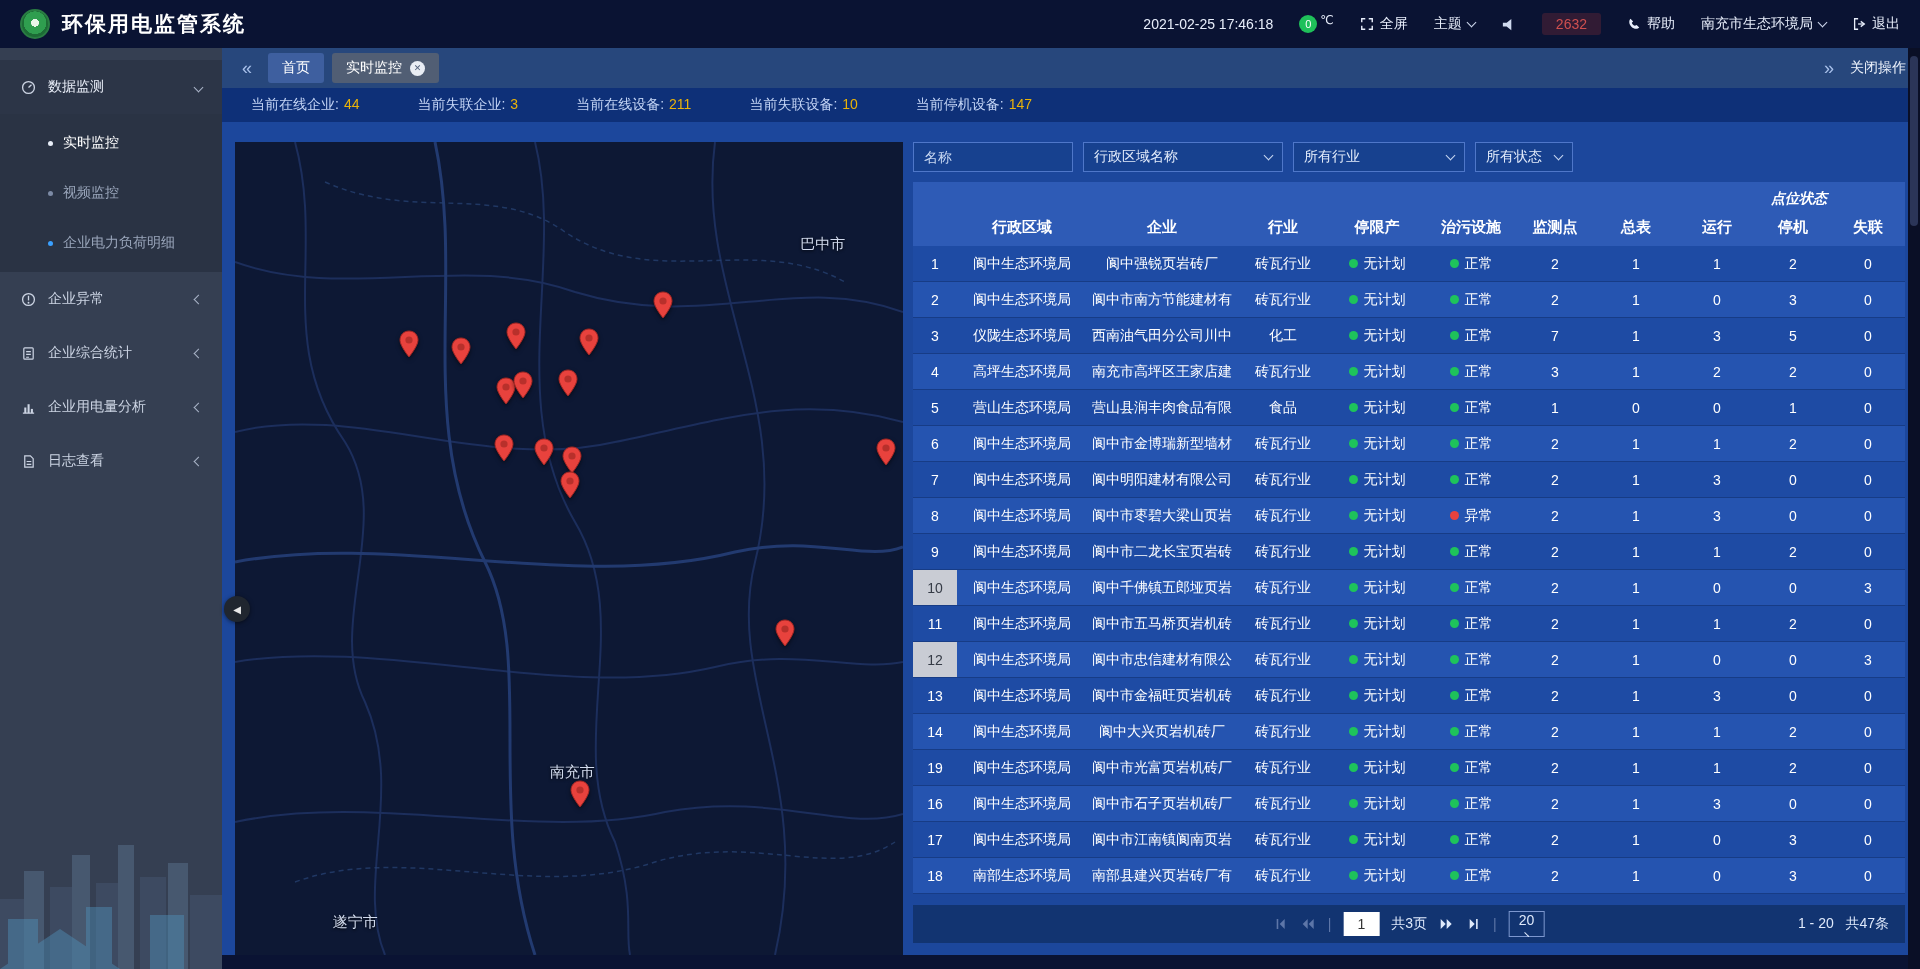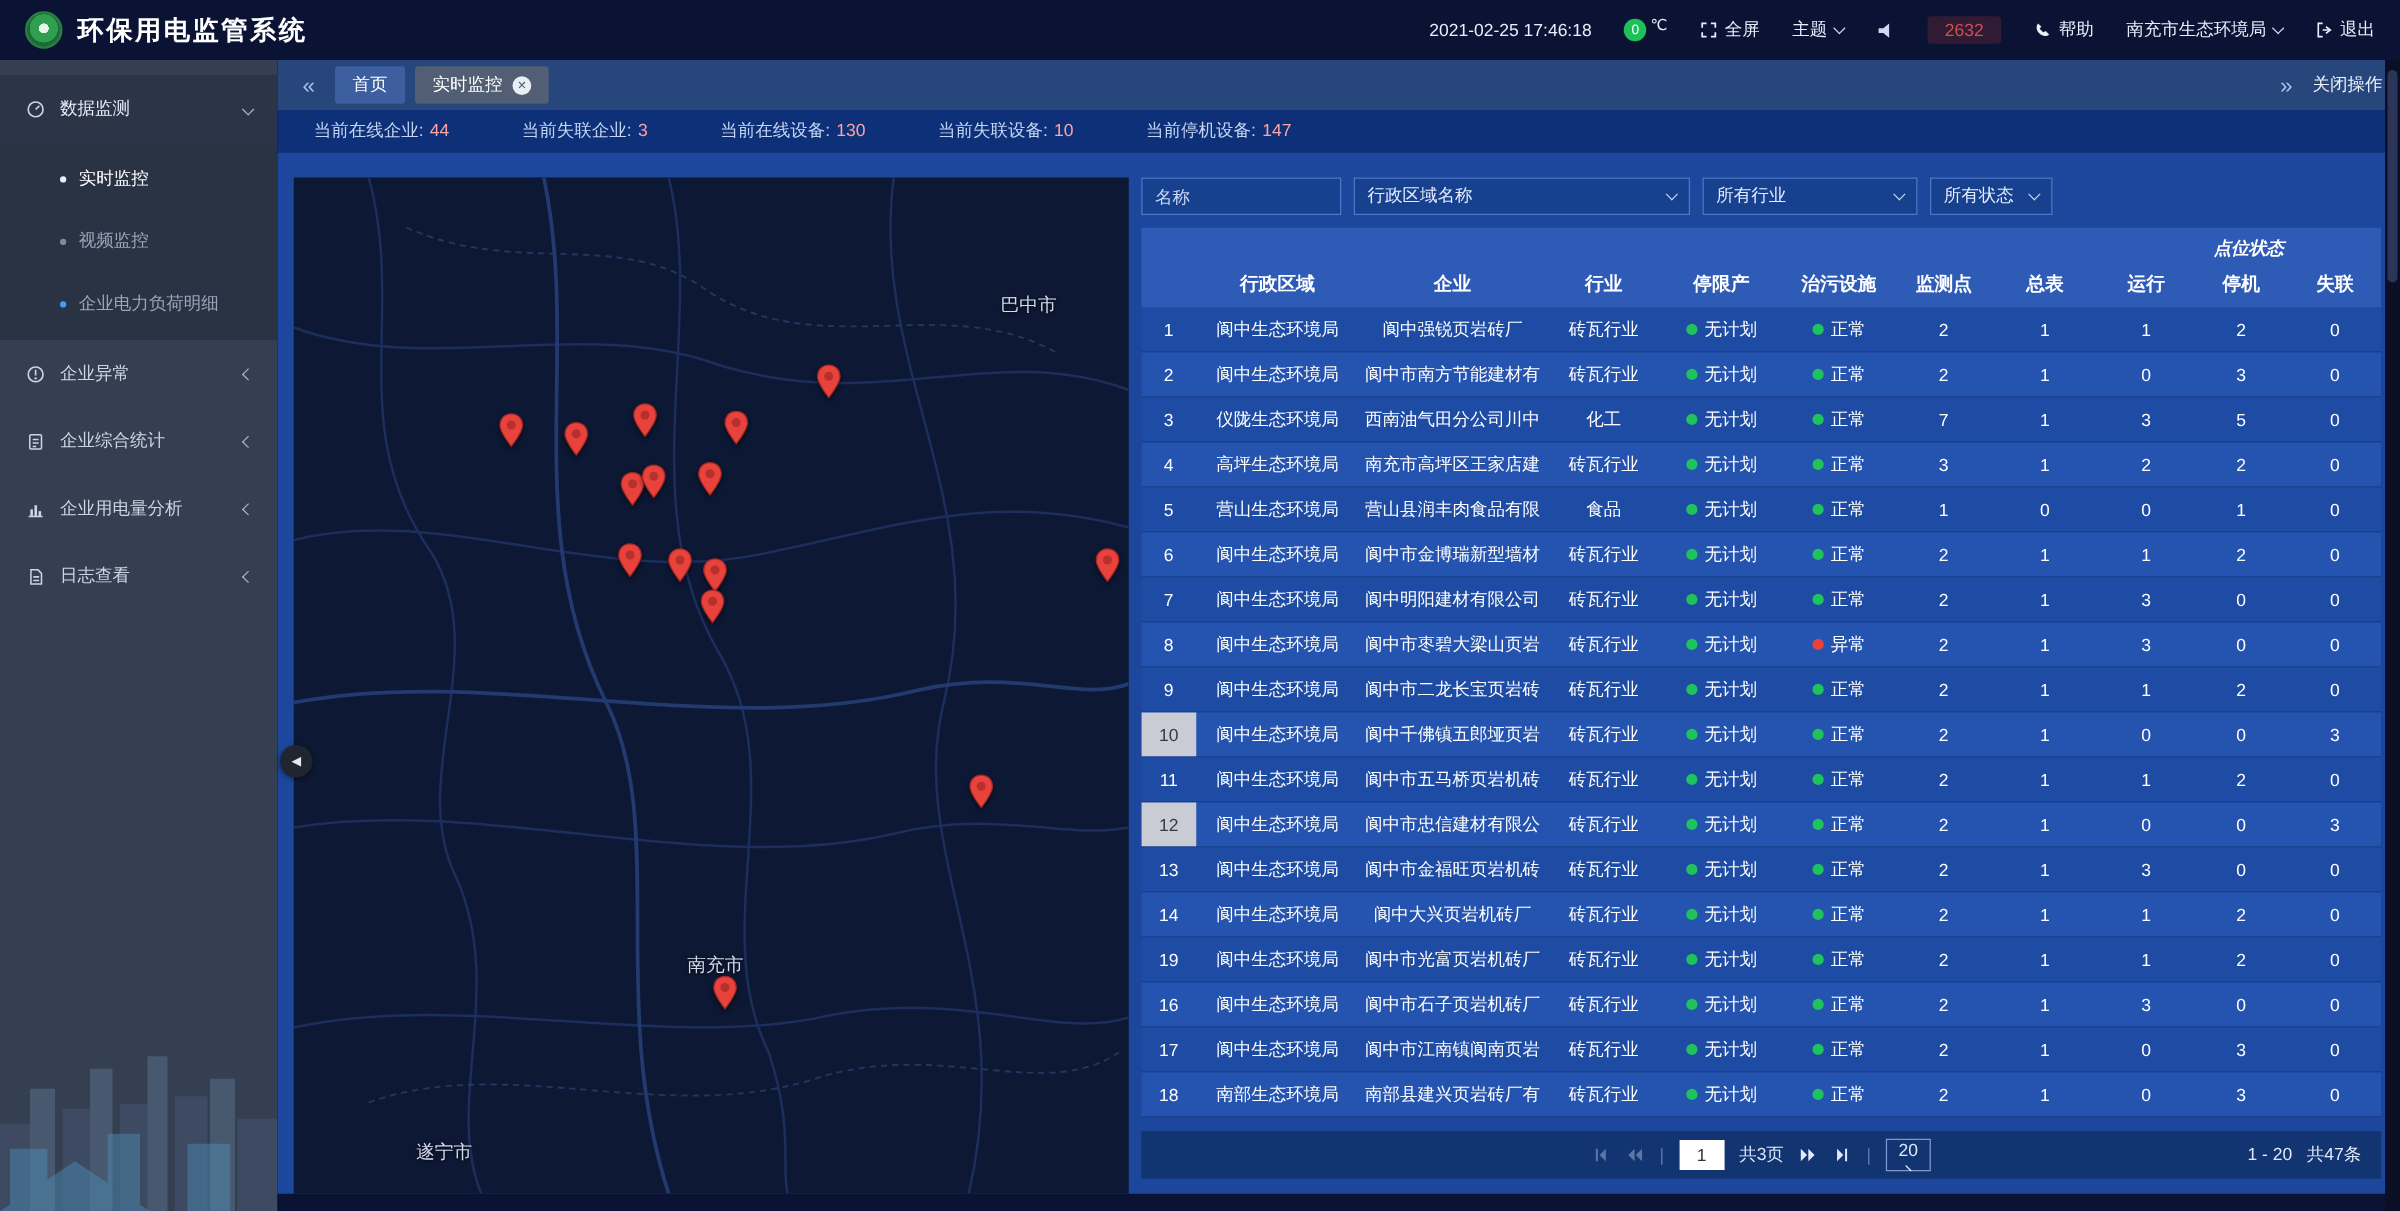--- a/index.html
+++ b/index.html
@@ -50,21 +50,21 @@
   .tab{height:30px;padding:0 14px;display:flex;align-items:center;gap:8px;font-size:14px;color:#fff;
     background:#3e5f9f;border-radius:3px;cursor:pointer;white-space:nowrap;justify-content:center;}
   .tab.active{background:#515e74;}
   .tab-close{width:15px;height:15px;border-radius:50%;background:#e9edf4;color:#51607a;font-size:9px;
     display:flex;align-items:center;justify-content:center;cursor:pointer;}
   .tabbar-right{margin-left:auto;display:flex;align-items:center;gap:10px;color:#eef3fc;font-size:14px;}
 
   .statsbar{height:34px;background:#0e3078;display:flex;align-items:center;padding-left:29px;gap:58px;
     font-size:14px;color:#c3d4f5;flex:none;}
   .stat{white-space:nowrap;}
-  .stat-value{color:#fca5a5;margin-left:5px;}
+  .stat-value{color:#eab308;margin-left:5px;}
 
   .workspace{height:833px;background:#1c479c;display:flex;padding:20px 15px 0 13px;gap:10px;position:relative;flex:none;}
 
   
   .map{width:668px;height:813px;flex:none;background:#0d1834;position:relative;overflow:hidden;}
   .map-roads{position:absolute;left:0;top:0;}
   .city-label{position:absolute;color:#d2dbee;font-size:15px;transform:translate(-50%,-50%);
     text-shadow:0 1px 3px rgba(0,0,0,.85);white-space:nowrap;}
   .pin{position:absolute;width:20px;height:28px;transform:translate(-50%,-100%);cursor:pointer;}
   .pin svg{display:block;filter:drop-shadow(0 2px 2px rgba(0,0,0,.5));}
@@ -75,21 +75,21 @@
 
   
   .panel{flex:1;min-width:0;display:flex;flex-direction:column;gap:10px;margin-bottom:12px;}
   .filters{display:flex;gap:10px;height:30px;flex:none;}
   .f-input{width:160px;height:30px;background:#17418f;border:1px solid #4f77c9;color:#e3ecfb;
     font-size:14px;padding:0 10px;outline:none;font-family:inherit;}
   .f-input::placeholder{color:#c9d8f2;}
   .f-select{display:flex;align-items:center;justify-content:space-between;padding:0 10px;height:30px;
     background:#17418f;border:1px solid #4f77c9;color:#e3ecfb;font-size:14px;cursor:pointer;}
   .f-select .caret{border-color:#c9d8f2;}
-  .w-region{width:269px;} .w-industry{width:172px;} .w-status{width:98px;}
+  .w-region{width:200px;} .w-industry{width:172px;} .w-status{width:98px;}
 
   .table{flex:1;display:flex;flex-direction:column;overflow:hidden;min-height:0;}
   .thead{flex:none;background:#2e5bb6;color:#fff;}
   .group-row{height:26px;position:relative;}
   .group-label{position:absolute;right:78px;top:8px;font-style:italic;font-weight:bold;font-size:14px;}
   .grid-cols{display:grid;grid-template-columns:44px 130px 150px 92px 96px 92px 76px 86px 76px 76px 74px;}
   .label-row{height:38px;align-items:center;font-weight:bold;font-size:15px;text-align:center;}
   .label-row > div{white-space:nowrap;overflow:hidden;}
   .tbody{flex:1;overflow:hidden;}
   .trow{height:36px;align-items:center;font-size:14px;color:#fff;text-align:center;background:#1e4ba4;
@@ -287,21 +287,21 @@
           </div>
         <div class="tabbar-right">
           <span class="tab-chev">»</span>
           <span>关闭操作</span>
         </div>
       </div>
 
       <div class="statsbar">
           <div class="stat"><span class="stat-label">当前在线企业:</span><span class="stat-value">44</span></div>
           <div class="stat"><span class="stat-label">当前失联企业:</span><span class="stat-value">3</span></div>
-          <div class="stat"><span class="stat-label">当前在线设备:</span><span class="stat-value">130</span></div>
+          <div class="stat"><span class="stat-label">当前在线设备:</span><span class="stat-value">211</span></div>
           <div class="stat"><span class="stat-label">当前失联设备:</span><span class="stat-value">10</span></div>
           <div class="stat"><span class="stat-label">当前停机设备:</span><span class="stat-value">147</span></div>
         </div>
 
       <div class="workspace">
 
         <div class="map" id="map-host">
           <svg class="map-roads" width="668" height="813" viewBox="0 0 668 813">
             <g fill="none" stroke="#1c2e5c" stroke-width="2">
               <path d="M60,0 C90,110 40,200 110,300 C160,380 90,480 130,560 C170,650 120,740 150,813"></path>

